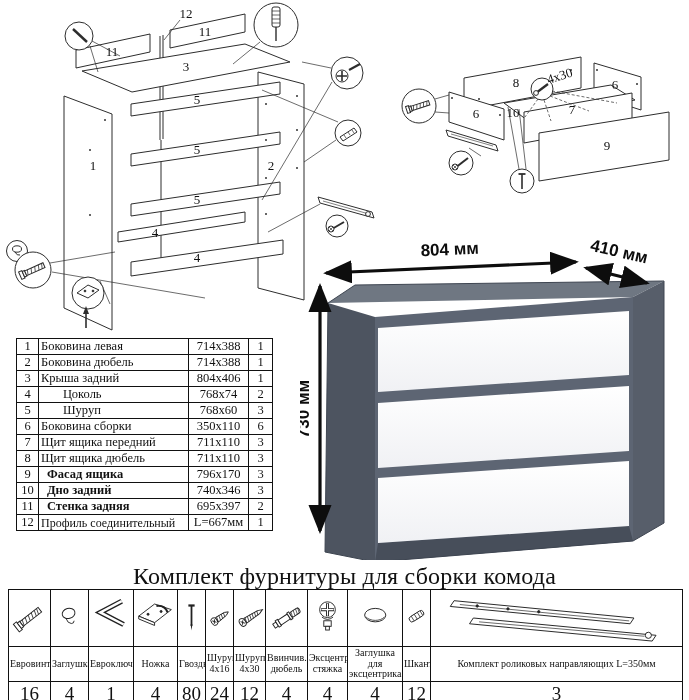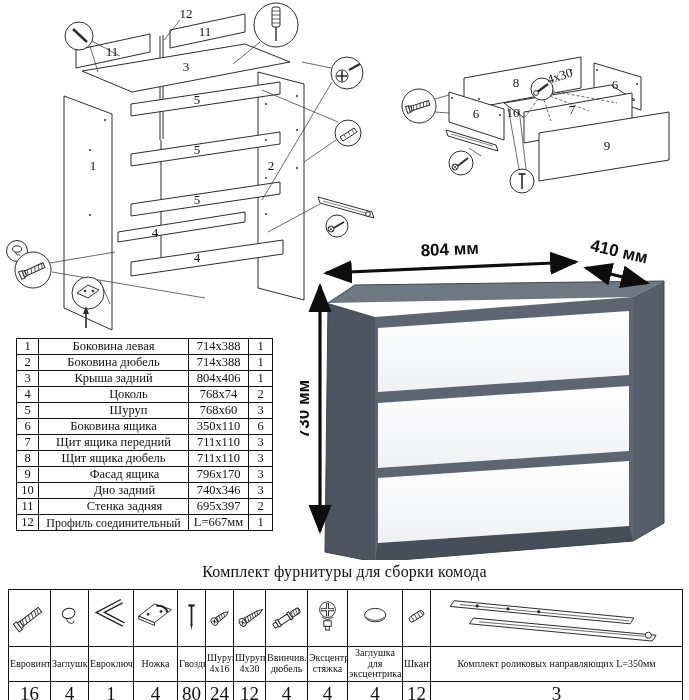--- a/index.html
+++ b/index.html
@@ -7,28 +7,28 @@
         font-family:"Liberation Serif",serif;color:#111;}
   .abs{position:absolute;}
   svg{display:block;}
   .ln{stroke:#2d2d2d;fill:#fff;stroke-width:1;}
   .thin{stroke:#2d2d2d;stroke-width:.7;fill:none;}
   .num{font-family:"Liberation Serif",serif;font-size:13px;fill:#111;stroke:none;}
   .dim-text{font-family:"Liberation Sans",sans-serif;font-weight:bold;font-size:17px;fill:#0d0d0d;}
   
   table.parts{position:absolute;left:16px;top:338px;width:256px;border-collapse:collapse;
               table-layout:fixed;font-size:12.5px;line-height:1;}
-  table.parts td{border:1.5px solid #111;height:15px;padding:0 2px;overflow:hidden;white-space:nowrap;text-align:center;}
+  table.parts td{border:1.5px solid #111;height:15px;padding:0 2px;overflow:hidden;white-space:nowrap;}
   table.parts td.c{text-align:center;}
-  table.parts td.ind1{padding-left:24px;}
-  table.parts td.ind2{padding-left:32px;}
+  table.parts td.ind1{padding-left:8px;font-weight:bold;}
+  table.parts td.ind2{padding-left:24px;}
   table.parts td.sm{font-size:12px;}
   
   .kit-title{position:absolute;left:0;top:563px;width:689px;text-align:center;
-             font-size:16px;letter-spacing:.2px;}
+             font-size:24px;letter-spacing:.2px;}
   table.kit{position:absolute;left:8px;top:589px;width:674px;border-collapse:collapse;
             table-layout:fixed;}
   table.kit td{border:1.5px solid #111;text-align:center;vertical-align:middle;padding:1px;overflow:hidden;}
   tr.kit-icons td{height:54px;}
   tr.kit-names td{height:25px;font-size:10px;line-height:1.05;}
   tr.kit-qty td{height:22px;font-size:19px;}
   .ic{height:50px;max-width:100%;margin:0 auto;display:block;}
 </style>
 </head>
 <body>
@@ -263,21 +263,21 @@
           <td class="c">2</td>
         </tr>
     <tr>
           <td class="c">5</td>
           <td class="ind2">Шуруп</td>
           <td class="c">768x60</td>
           <td class="c">3</td>
         </tr>
     <tr>
           <td class="c">6</td>
-          <td>Боковина ящика</td>
+          <td>Боковина сборки</td>
           <td class="c">350x110</td>
           <td class="c">6</td>
         </tr>
     <tr>
           <td class="c">7</td>
           <td>Щит ящика передний</td>
           <td class="c">711x110</td>
           <td class="c">3</td>
         </tr>
     <tr>

